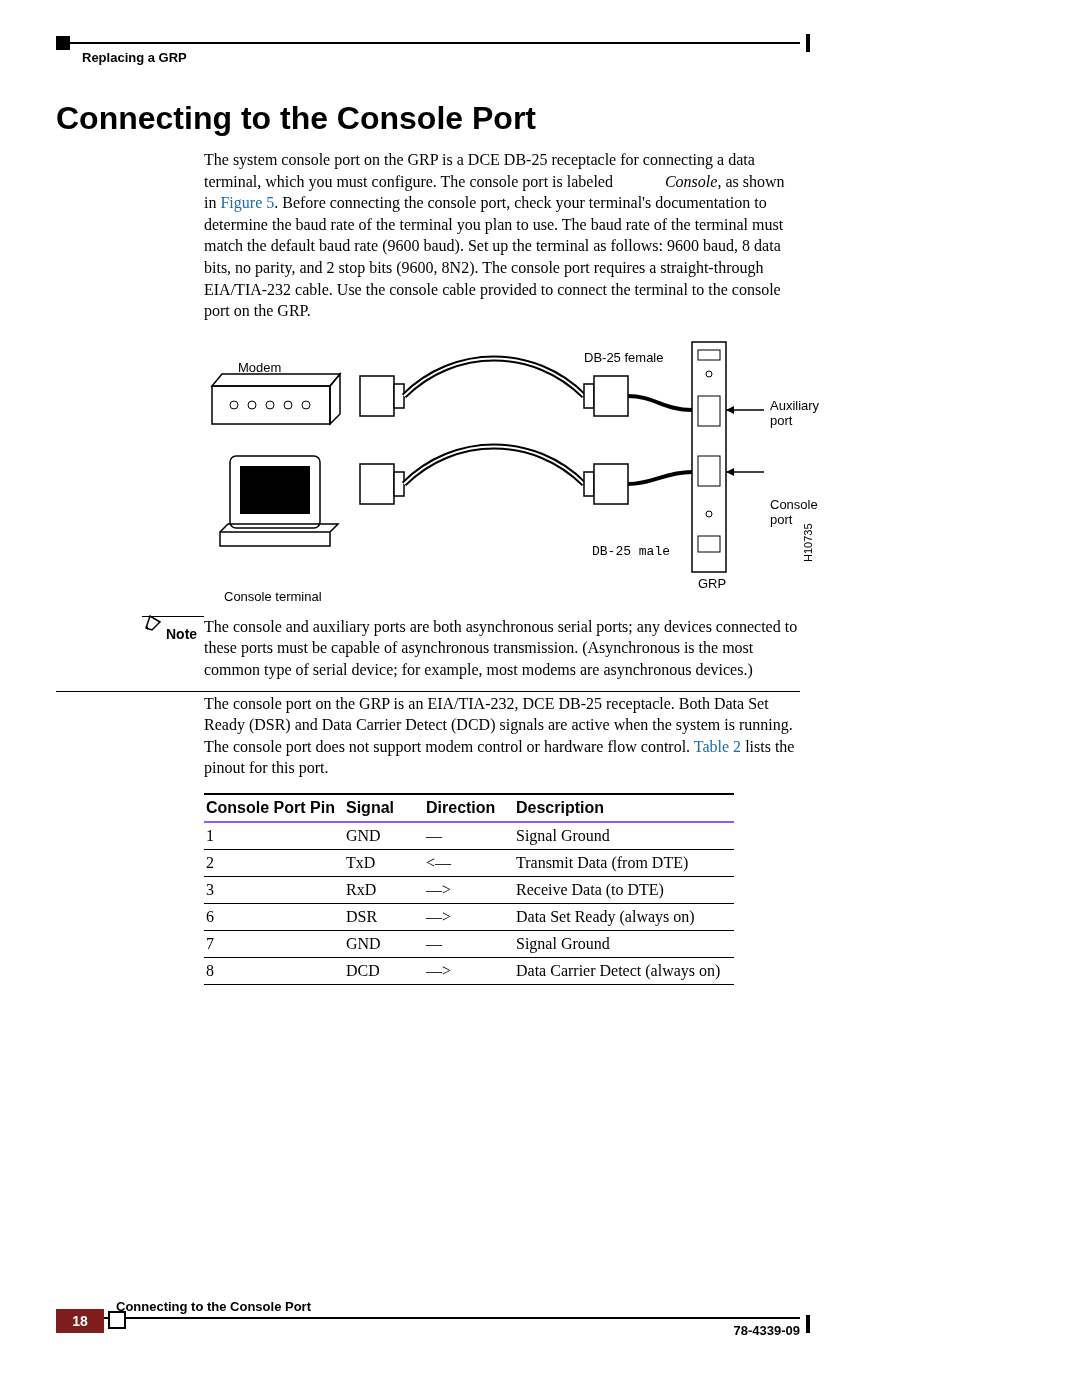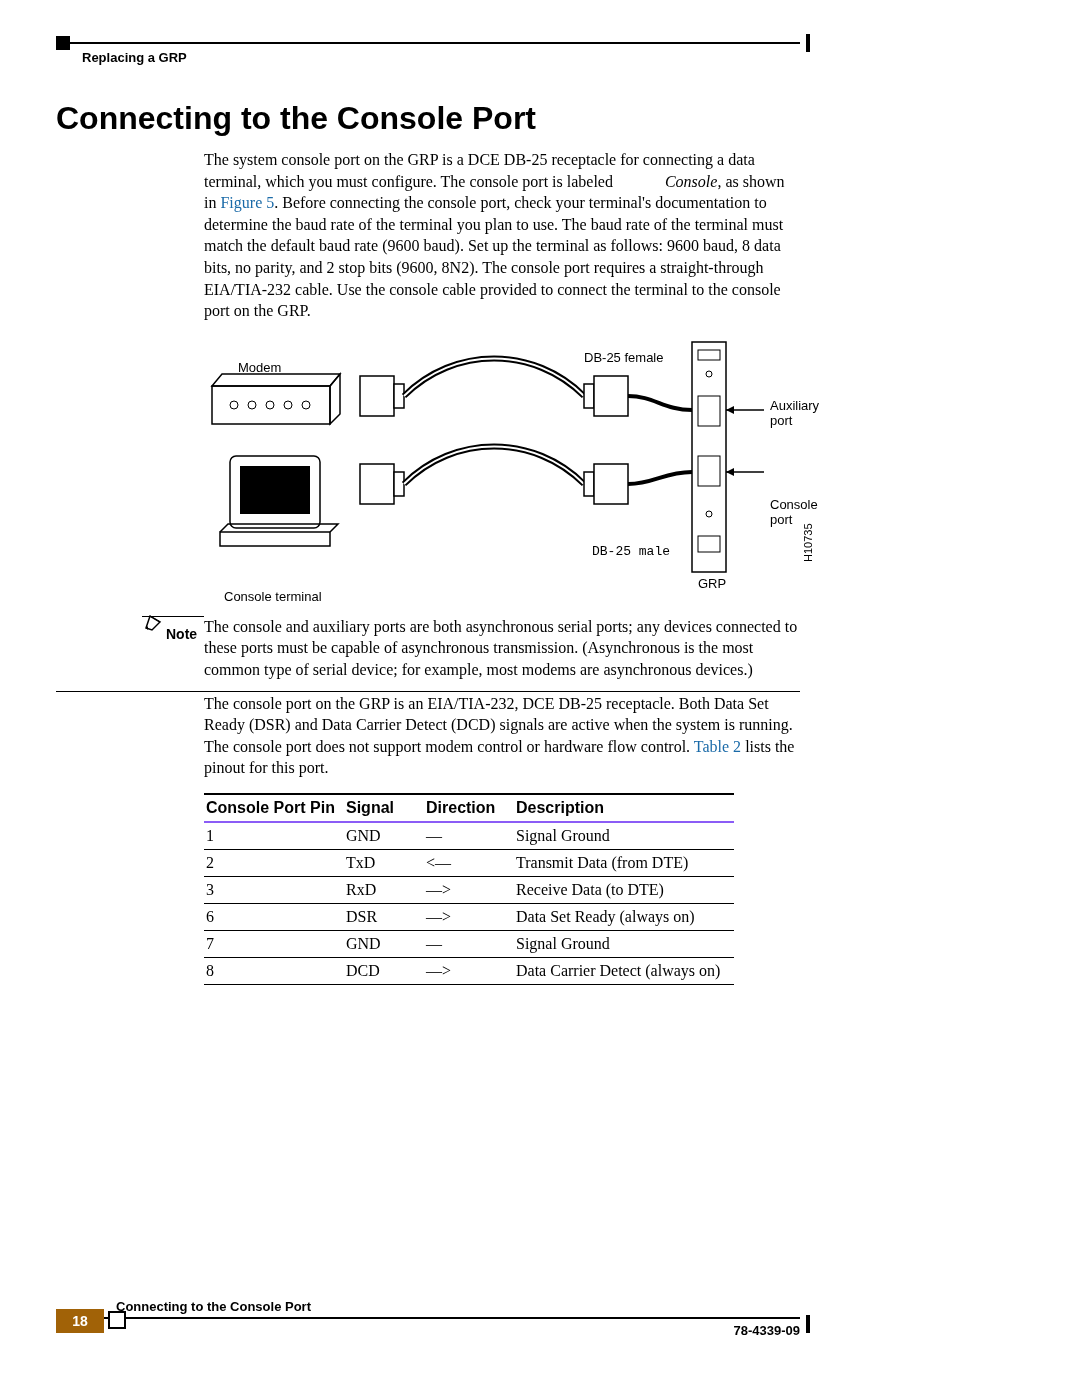--- a/index.html
+++ b/index.html
@@ -55,21 +55,21 @@
     position: absolute;
     left: 60px; top: 6px;
     font-family: Helvetica, Arial, sans-serif;
     font-size: 13px;
     font-weight: bold;
   }
   .rh-bot-pagebox {
     position: absolute;
     left: 0; top: 16px;
     width: 48px; height: 24px;
-    background: #a16207;
+    background: #7f1d1d;
     color:#fff;
     font-family: Helvetica, Arial, sans-serif;
     font-size: 14px; font-weight: bold;
     text-align: center;
     line-height: 24px;
   }
   .rh-bot-sq-empty {
     position: absolute;
     left: 52px; top: 18px;
     width: 14px; height: 14px;

